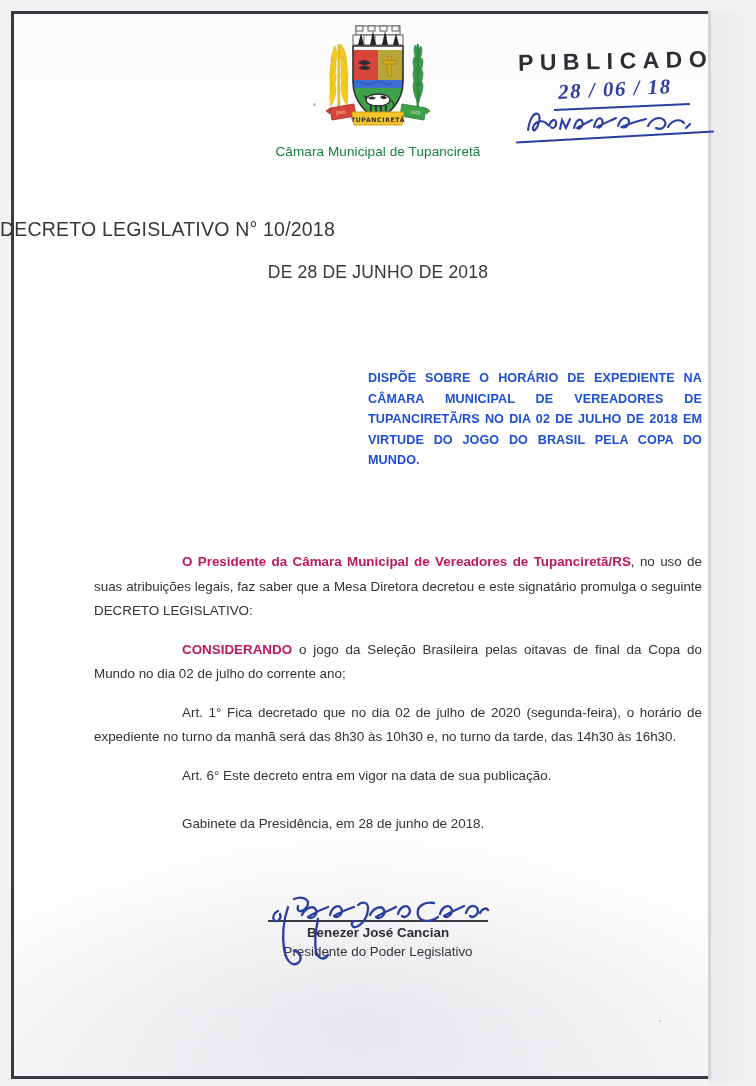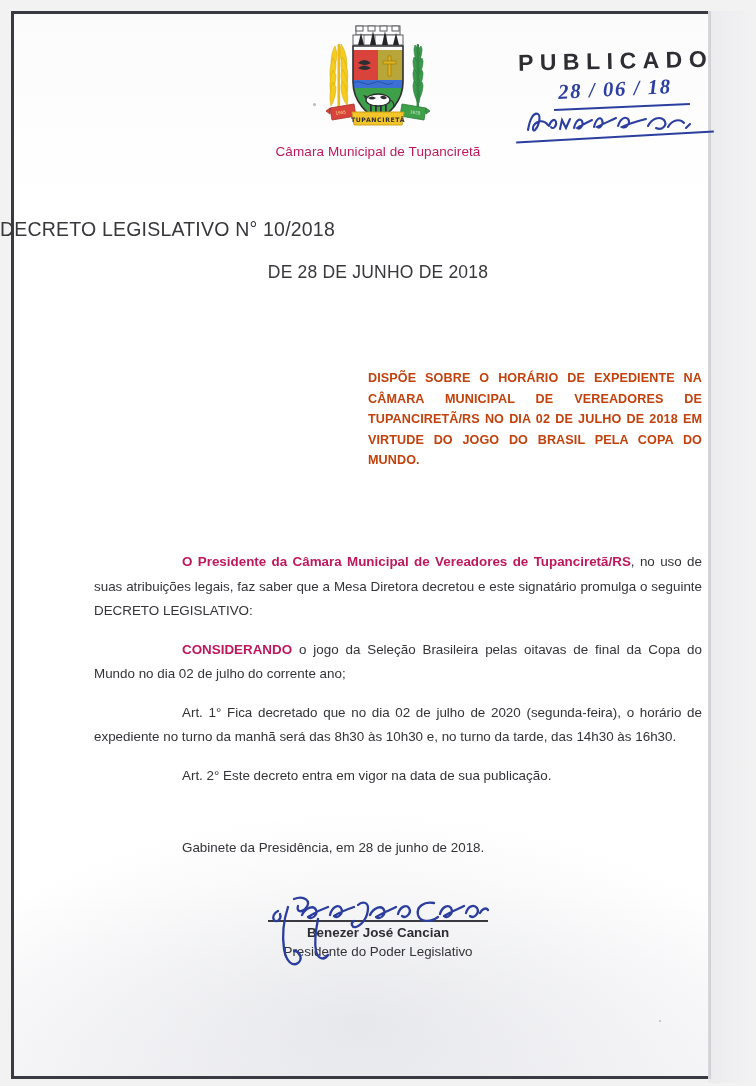--- a/index.html
+++ b/index.html
@@ -79,21 +79,21 @@
   #brasao-wrap {
     position: relative;
     width: 140px;
     height: 122px;
     margin: 0 auto;
   }
   #brasao-svg { display: block; }
   #org-name {
     margin-top: 2px;
     font-size: 13.5px;
-    color: #be185d;
+    color: #15803d;
     letter-spacing: 0.1px;
     font-family: "Liberation Sans", sans-serif;
   }
 
   
   #publicado-stamp {
     position: absolute;
     left: 508px;
     top: 50px;
     width: 222px;
@@ -167,41 +167,41 @@
   
   #ementa {
     position: absolute;
     left: 368px;
     top: 368px;
     width: 334px;
     font-size: 12.6px;
     font-weight: bold;
     line-height: 20.5px;
     text-align: justify;
-    color: #c2410c;
+    color: #1d4ed8;
     letter-spacing: 0.1px;
   }
 
   
   #body-text {
     position: absolute;
     left: 94px;
     top: 550px;
     width: 608px;
     font-size: 13.4px;
     line-height: 24.5px;
     color: #333338;
     text-align: justify;
   }
   #body-text p {
     margin: 0 0 14px 0;
     text-indent: 88px;
   }
   #body-text p.gabinete {
-    margin-top: 48px;
+    margin-top: 24px;
     text-indent: 88px;
   }
   .b { font-weight: bold; color: #be185d; }
 
   
   #signature-block {
     position: absolute;
     left: 0;
     top: 920px;
     width: 756px;
@@ -380,21 +380,21 @@
 
     <div id="ementa">DISPÕE SOBRE O HORÁRIO DE EXPEDIENTE NA CÂMARA MUNICIPAL DE VEREADORES DE TUPANCIRETÃ/RS NO DIA 02 DE JULHO DE 2018 EM VIRTUDE DO JOGO DO BRASIL PELA COPA DO MUNDO.</div>
 
     <div id="body-text">
       <p><span class="b">O Presidente da Câmara Municipal de Vereadores de Tupanciretã/RS</span><span>, no uso de suas atribuições legais, faz saber que a Mesa Diretora decretou e este signatário promulga o seguinte DECRETO LEGISLATIVO:</span></p>
 
       <p><span class="b">CONSIDERANDO</span><span> o jogo da Seleção Brasileira pelas oitavas de final da Copa do Mundo no dia 02 de julho do corrente ano;</span></p>
 
       <p>Art. 1° Fica decretado que no dia 02 de julho de 2020 (segunda-feira), o horário de expediente no turno da manhã será das 8h30 às 10h30 e, no turno da tarde, das 14h30 às 16h30.</p>
 
-      <p>Art. 2° Este decreto entra em vigor na data de sua publicação.</p>
+      <p>Art. 6° Este decreto entra em vigor na data de sua publicação.</p>
 
       <p class="gabinete">Gabinete da Presidência, em 28 de junho de 2018.</p>
     </div>
 
     <div id="signature-block">
       <div id="sig-scribble">
         <svg width="240" height="78" viewBox="0 0 240 78" xmlns="http://www.w3.org/2000/svg">
           <g fill="none" stroke="#2b3d9e" stroke-width="2.3" stroke-linecap="round" stroke-linejoin="round">
 
             <path d="M36 6 C46 2 54 8 48 15 C44 20 38 19 40 13"></path>

